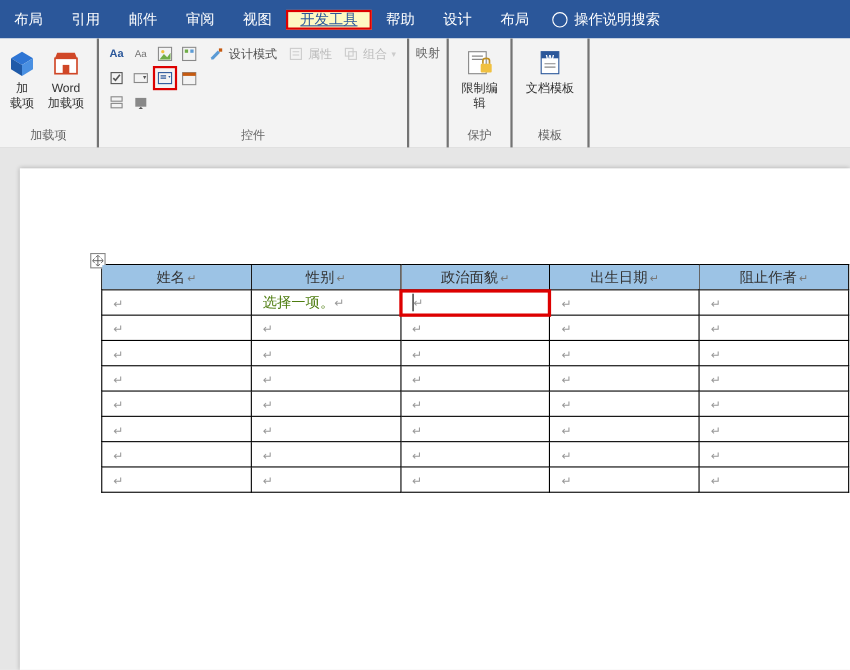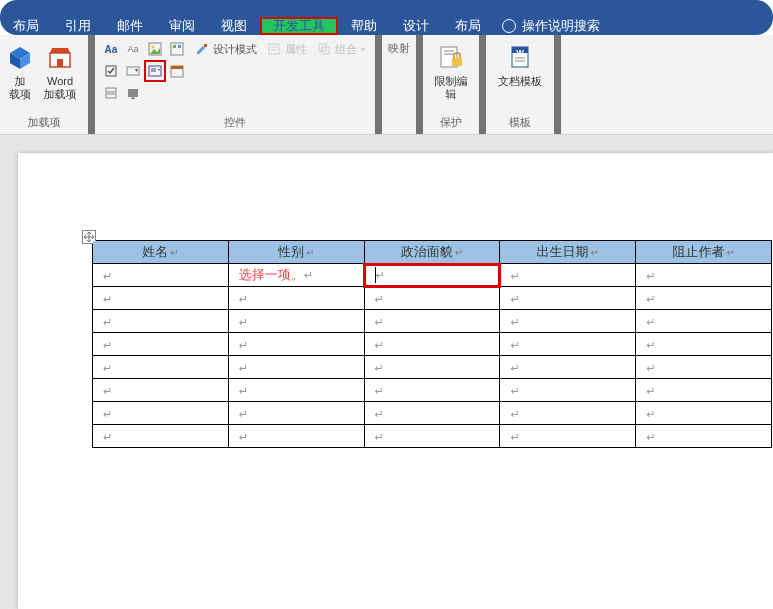--- a/index.html
+++ b/index.html
@@ -1,28 +1,28 @@
 <!DOCTYPE html>
 <html><head>
 <meta charset="utf-8">
 <style>
   * { box-sizing: border-box; margin: 0; padding: 0; }
   body { font-family: "Microsoft YaHei", "Segoe UI", sans-serif; font-size: 12px; background: #fff; width: 773px; height: 609px; overflow: hidden; }
   
   
-  .ribbon-tabs { background: #2b579a; height: 35px; display: flex; align-items: flex-end; color: #fff; border-radius: 17px; }
+  .ribbon-tabs { background: #2b579a; height: 35px; display: flex; align-items: center; color: #fff; }
   .ribbon-tab { padding: 0 13px; display: flex; align-items: center; cursor: pointer; font-size: 13px; }
-  .ribbon-tab.active { background: #22c55e; color: #2b579a; }
+  .ribbon-tab.active { background: #fef9c3; color: #2b579a; text-decoration: underline; }
   .ribbon-tab.highlighted { outline: 2px solid #d00; outline-offset: -2px; }
   .tell-me { display: flex; align-items: center; gap: 6px; font-size: 13px; margin-left: 8px; }
   .bulb { width: 14px; height: 14px; border: 1.5px solid #fff; border-radius: 50%; position: relative; }
   
   
   .ribbon { background: #f3f3f3; height: 100px; display: flex; border-bottom: 1px solid #d4d4d4; }
-  .group { border-right: 7px solid #737373; padding: 4px 6px 2px; display: flex; flex-direction: column; justify-content: space-between; align-items: center; }
+  .group { border-right: 2px solid #737373; padding: 4px 6px 2px; display: flex; flex-direction: column; justify-content: space-between; align-items: center; }
   .group-label { font-size: 11px; color: #666; text-align: center; padding: 2px 0; }
   .group-content { display: flex; align-items: flex-start; gap: 4px; flex: 1; }
   
   .big-btn { display: flex; flex-direction: column; align-items: center; justify-content: flex-start; width: 44px; text-align: center; cursor: pointer; padding: 2px; }
   .big-btn .icon { width: 32px; height: 32px; display: flex; align-items: center; justify-content: center; }
   .big-btn .lbl { font-size: 11px; line-height: 13px; color: #333; margin-top: 2px; }
   .big-btn.wide { width: 70px; }
   
   .small-grid { display: grid; grid-template-columns: repeat(4, 20px); grid-auto-rows: 20px; gap: 2px; }
   .small-btn { width: 20px; height: 20px; display: flex; align-items: center; justify-content: center; cursor: pointer; border: 1px solid transparent; }
@@ -34,21 +34,21 @@
   
   
   .doc-area { background: #e6e6e6; height: 474px; padding: 18px 0 0 18px; overflow: hidden; position: relative; }
   .page { background: #fff; width: 755px; height: 456px; box-shadow: 0 0 4px rgba(0,0,0,0.25); position: relative; padding-top: 85px; }
   .move-handle { position: absolute; left: 64px; top: 77px; width: 14px; height: 14px; border: 1px solid #888; background: #fff; display: flex; align-items: center; justify-content: center; font-size: 10px; color: #555; cursor: move; }
   
   table.form { border-collapse: collapse; margin-left: 74px; margin-top: 2px; width: 680px; table-layout: fixed; }
   table.form th, table.form td { border: 1px solid #000; height: 23px; padding: 0 10px; font-size: 13px; color: #333; vertical-align: middle; text-align: left; position: relative; }
   table.form th { background: #9cc3e5; font-weight: normal; text-align: center; }
   table.form th .pm { font-size: 10px; color: #777; margin-left: 2px; }
-  .placeholder { color: #ef4444; }
+  .placeholder { color: #4d7c0f; }
   .cell-mark { color: #999; font-size: 11px; }
   .cursor-cell { outline: 3px solid #d00; outline-offset: -2px; }
   .cursor { display: inline-block; width: 1px; height: 16px; background: #000; vertical-align: middle; }
   
   
   svg { display: block; }
 </style>
 </head>
 <body>
 

